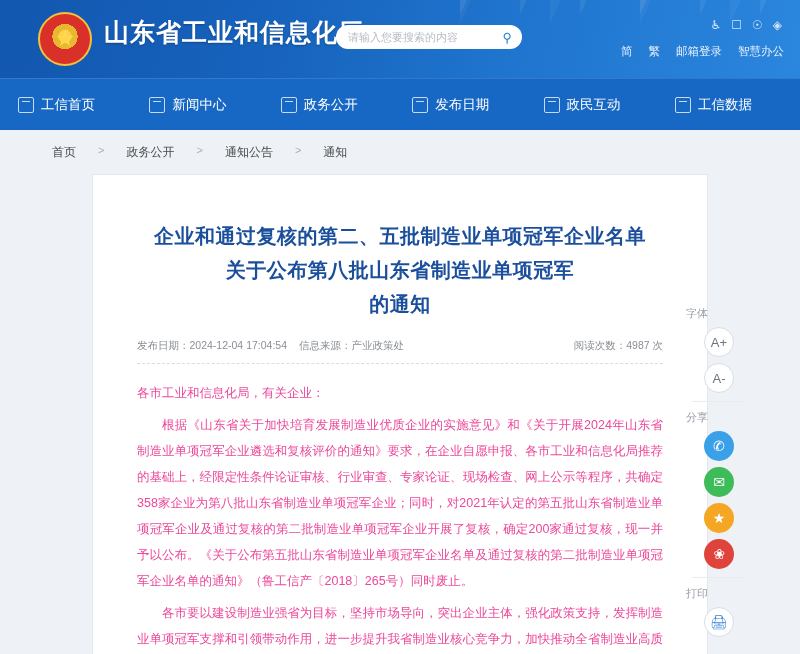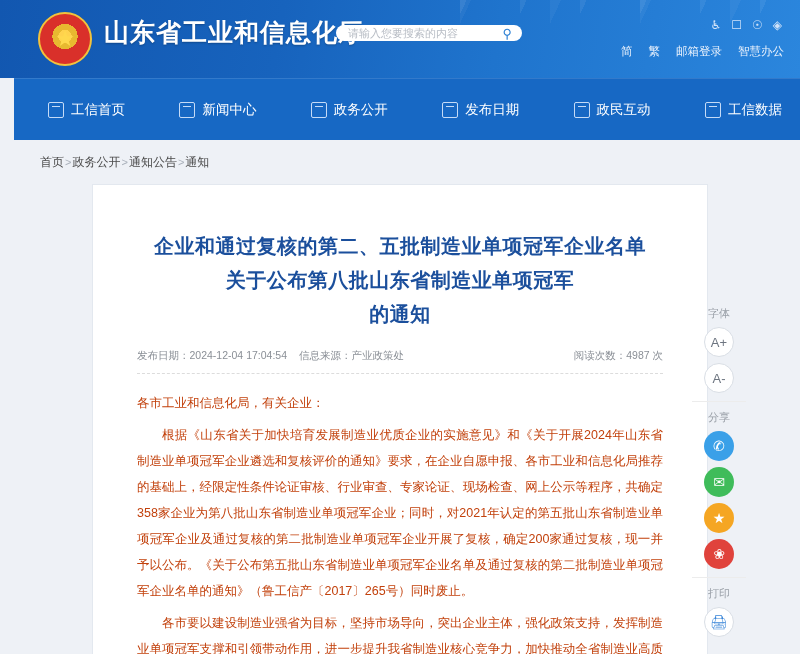--- a/index.html
+++ b/index.html
@@ -39,58 +39,57 @@
     position:absolute; left:104px; top:16px;
     color:#fff; font-size:25px; font-weight:bold; letter-spacing:1px;
     text-shadow:0 1px 2px rgba(0,0,0,.25);
   }
   .site-sub {
     position:absolute; left:106px; top:48px;
     color:#cfe3fb; font-size:9.5px; letter-spacing:.2px;
   }
   .searchbox{
     position:absolute; left:336px; top:25px;
-    width:186px; height:16px; background:#fff; border-radius:14px;
+    width:186px; height:24px; background:#fff; border-radius:14px;
     display:flex; align-items:center; padding:0 10px;
   }
   .searchbox input{
     border:0; outline:0; flex:1; font-size:11px; color:#333;
     font-family:"Liberation Sans","DejaVu Sans",sans-serif; background:transparent;
   }
   .searchbox input::placeholder{ color:#b7bcc4; }
   .search-icon{ color:#2a7fd4; font-size:13px; }
   .top-icons{
     position:absolute; right:18px; top:18px;
     display:flex; gap:10px; align-items:center; color:#dbe9fb; font-size:12px;
   }
   .top-icons span{ opacity:.95; }
   .top-links{
     position:absolute; right:16px; top:44px;
     display:flex; gap:16px; color:#eaf2fd; font-size:11.5px; align-items:center;
   }
   
   .nav{
-    height:62px; background:#1768c4;
-    display:flex; align-items:center; justify-content:flex-end;
+    height:52px; background:#1768c4;
+    display:flex; align-items:center; justify-content:flex-start;
     border-top:1px solid rgba(255,255,255,.12);
-    margin-left:14px;
   }
   .nav-inner{ width:770px; display:flex; justify-content:space-between; padding:0 18px; }
   .nav-item{ display:flex; align-items:center; gap:7px; color:#fff; font-size:13.5px; }
   .nav-ico{
     width:16px;height:16px;border:1.4px solid #cfe2fa;border-radius:2px;
     display:inline-block; position:relative; opacity:.95;
   }
   .nav-ico:after{
     content:""; position:absolute; left:3px; top:3px; right:3px; bottom:3px;
     border-top:1.4px solid #cfe2fa;
   }
   
   .crumb-wrap{ height:44px; display:flex; align-items:center; }
-  .crumb{ margin-left:40px; font-size:12px; color:#4a4a4a; display:flex; align-items:center; gap:1px;}
+  .crumb{ margin-left:52px; font-size:12px; color:#4a4a4a; display:flex; align-items:flex-start; gap:22px;}
   .crumb .sep{ color:#a9b0ba; font-size:11px; }
   .crumb a{ color:#4a4a4a; text-decoration:none; }
   
   .card{
     position:relative;
     margin:0 auto;
     width:616px;
     min-height:480px;
     background:#fff;
     border:1px solid #e3e8ef;
@@ -103,28 +102,28 @@
   }
   .meta{
     border-bottom:1px dashed #dcdcdc;
     padding-bottom:10px;
     display:flex; align-items:center;
     font-size:10.5px; color:#8a8f96; gap:12px;
   }
   .meta .right{ margin-left:auto; }
   .body-text{ margin-top:16px; }
   .body-text p{
-    font-size:12.5px; color:#c2410c; line-height:26px;
+    font-size:12.5px; color:#ec4899; line-height:26px;
     margin:0 0 6px; text-align:justify;
   }
   .indent{ text-indent:2em; }
   
   .rail{
     position:absolute; right:48px; top:300px; width:66px;
-    text-align:center;
+    text-align:left;
   }
   .rail-label{ font-size:11px; color:#9aa0a8; margin:6px 0 6px; }
   .btn-round{
     width:30px;height:30px;border-radius:50%;margin:6px auto;
     display:flex;align-items:center;justify-content:center;
     font-size:14px; color:#fff; border:1px solid transparent;
   }
   .font-btn{ background:#fff; border:1px solid #d9dee5; color:#6d7580; font-size:13px; }
   .b-blue{ background:#3aa0e8; }
   .b-green{ background:#3fbc5a; }
@@ -217,21 +216,21 @@
       <span>信息来源：</span><span>产业政策处</span>
     </span>
     <span class="right">
       <span>阅读次数：</span><span>4987</span>
       <span>次</span>
     </span>
   </div>
 
   <div class="body-text">
     <p>各市工业和信息化局，有关企业：</p>
-    <p class="indent">根据《山东省关于加快培育发展制造业优质企业的实施意见》和《关于开展2024年山东省制造业单项冠军企业遴选和复核评价的通知》要求，在企业自愿申报、各市工业和信息化局推荐的基础上，经限定性条件论证审核、行业审查、专家论证、现场检查、网上公示等程序，共确定358家企业为第八批山东省制造业单项冠军企业；同时，对2021年认定的第五批山东省制造业单项冠军企业及通过复核的第二批制造业单项冠军企业开展了复核，确定200家通过复核，现一并予以公布。《关于公布第五批山东省制造业单项冠军企业名单及通过复核的第二批制造业单项冠军企业名单的通知》（鲁工信产〔2017〕265号）同时废止。</p>
+    <p class="indent">根据《山东省关于加快培育发展制造业优质企业的实施意见》和《关于开展2024年山东省制造业单项冠军企业遴选和复核评价的通知》要求，在企业自愿申报、各市工业和信息化局推荐的基础上，经限定性条件论证审核、行业审查、专家论证、现场检查、网上公示等程序，共确定358家企业为第八批山东省制造业单项冠军企业；同时，对2021年认定的第五批山东省制造业单项冠军企业及通过复核的第二批制造业单项冠军企业开展了复核，确定200家通过复核，现一并予以公布。《关于公布第五批山东省制造业单项冠军企业名单及通过复核的第二批制造业单项冠军企业名单的通知》（鲁工信产〔2018〕265号）同时废止。</p>
     <p class="indent">各市要以建设制造业强省为目标，坚持市场导向，突出企业主体，强化政策支持，发挥制造业单项冠军支撑和引领带动作用，进一步提升我省制造业核心竞争力，加快推动全省制造业高质量发展。</p>
   </div>
 
 </div>
 
 <div class="rail">
   <div class="rail-label">字体</div>
   <div class="btn-round font-btn">A+</div>
   <div class="btn-round font-btn">A-</div>
   <div class="divider-dot"></div>

